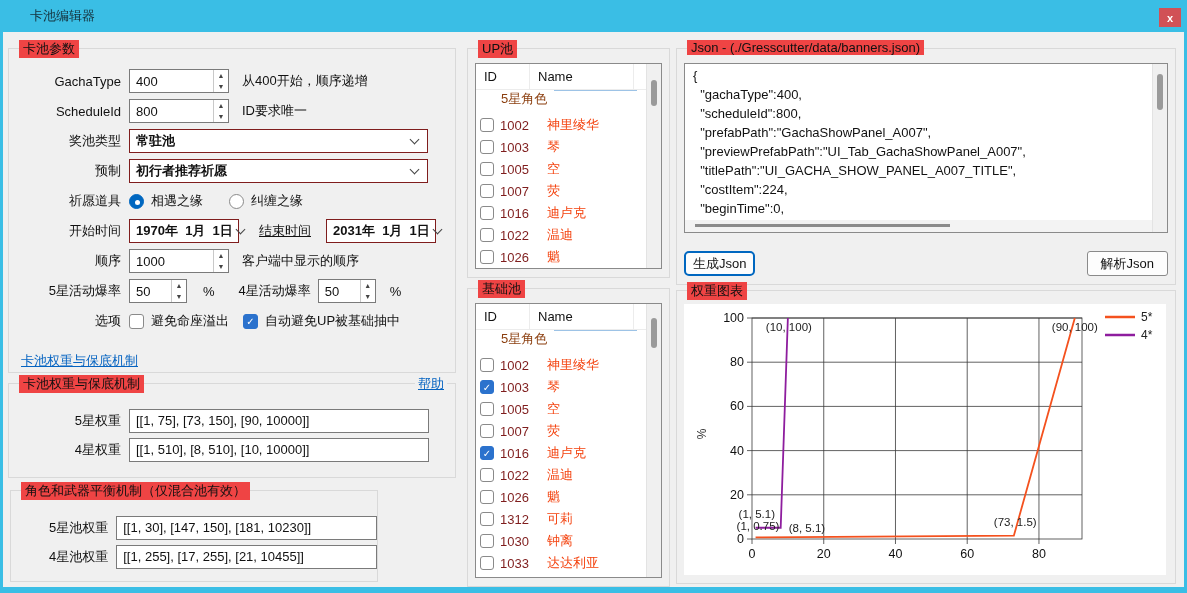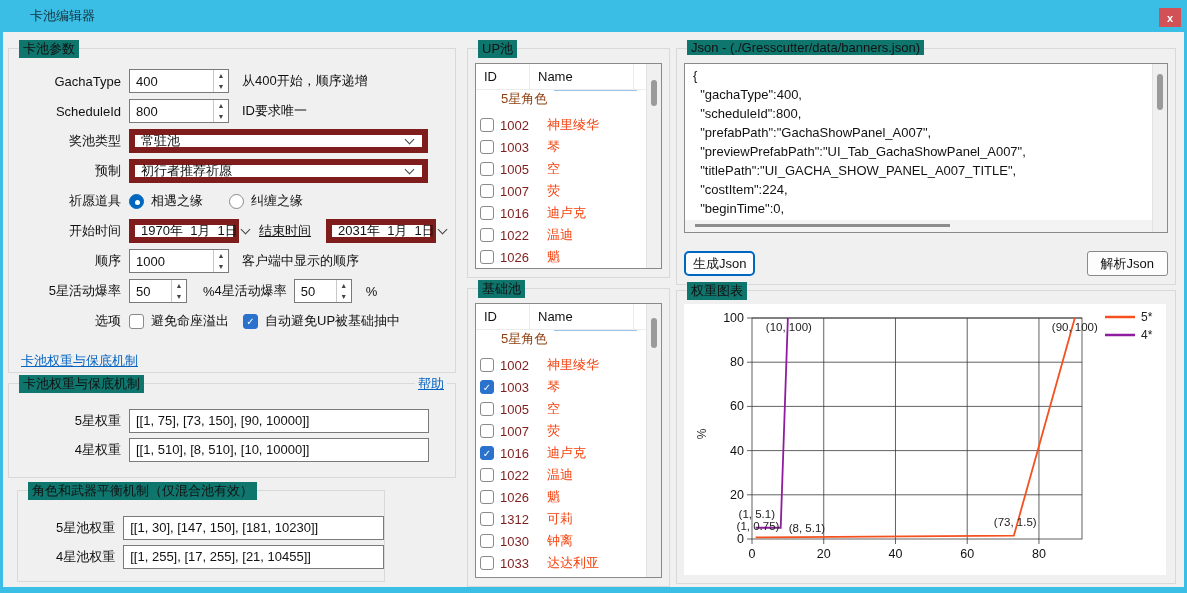--- a/index.html
+++ b/index.html
@@ -6,55 +6,55 @@
   html,body { width:1187px; height:593px; overflow:hidden; }
   body { font-family:"Liberation Sans","DejaVu Sans",sans-serif; font-size:13px; color:#111; position:relative; background:#3ABEE5; }
 
   
   .titlebar { position:absolute; top:0; left:0; right:0; height:32px; display:flex; align-items:center; padding-left:30px; color:#15323d; font-size:13px; }
   .close-btn { position:absolute; top:8px; right:6px; width:22px; height:19px; background:#d15156; color:#fff; font-size:11px; font-weight:bold; display:flex; align-items:center; justify-content:center; cursor:default; }
   .content { position:absolute; top:32px; left:3px; right:3px; bottom:6px; background:#f0f0f0; overflow:hidden; }
 
   
   .groupbox { position:absolute; border:1px solid #d9d9d9; }
-  .gb-title { position:absolute; top:-9px; left:10px; background:#0f766e; padding:0 4px; font-size:13px; color:#111; white-space:nowrap;text-align:right; }
+  .gb-title { position:absolute; top:-9px; left:10px; background:#ef4444; padding:0 4px; font-size:13px; color:#111; white-space:nowrap;text-align:right; }
   .gb-help { position:absolute; top:-9px; right:8px; background:#f0f0f0; padding:0 3px; color:#0563c1; text-decoration:underline; cursor:pointer; }
 
   
   #gb-params { left:5px; top:16px; width:448px; height:325px; }
   .form { padding-top:17px; }
   .frow { display:flex; align-items:center; height:30px; }
   .flabel { width:112px; text-align:right; margin-right:8px; white-space:nowrap; }
   .hint { margin-left:13px; white-space:nowrap; }
 
   .tinput { background:#fff; border:1px solid #7a7a7a; height:24px; display:flex; align-items:center; }
   .tinput .val { flex:1; padding-left:6px; white-space:pre; overflow:hidden; }
   .spin { width:15px; align-self:stretch; border-left:1px solid #c9c9c9; display:flex; flex-direction:column; }
   .spin span { flex:1; display:flex; align-items:center; justify-content:center; font-size:7px; color:#444; line-height:1; }
   .w100 { width:100px; } .w58 { width:58px; } .w299 { width:299px; } .w110 { width:110px; } .w300 { width:300px; }
 
-  .select { background:#fff; border:6px solid #7f1d1d; height:24px; display:flex; align-items:center; }
+  .select { background:#fff; border:1px solid #7f1d1d; height:24px; display:flex; align-items:center;font-weight:bold; }
   .select .val { flex:1; padding-left:6px; white-space:pre; }
   .chev { width:7px; height:7px; border-right:1.4px solid #444; border-bottom:1.4px solid #444; transform:rotate(45deg); margin:-3px 9px 0 4px; flex:none; }
 
   .radio { width:15px; height:15px; border-radius:50%; border:1px solid #8a8a8a; background:#fff; margin-right:7px; flex:none; }
   .radio.on { background:#0067c0; border-color:#0067c0; position:relative; }
   .radio.on::after { content:""; position:absolute; left:5px; top:5px; width:5px; height:5px; border-radius:50%; background:#fff; }
   .rlabel { margin-right:26px; }
 
   .cbox { width:15px; height:15px; border-radius:3px; border:1px solid #8a8a8a; background:#fff; flex:none; display:flex; align-items:center; justify-content:center; color:#fff; font-size:10px; }
   .cbox.on { background:#2b72cd; border-color:#2b72cd; }
 
   .link { color:#0563c1; text-decoration:underline; cursor:pointer; display:inline-block; }
   #old-editor-link { margin:16px 0 0 12px; }
 
   #gb-weights { left:5px; top:351px; width:448px; height:95px; }
   #gb-weights .form, #gb-balance .form { padding-top:22px; }
   #gb-weights .frow, #gb-balance .frow { height:29px; }
-  #gb-balance { left:14px; top:458px; width:368px; height:92px; }
+  #gb-balance { left:7px; top:458px; width:368px; height:92px; }
 
   
   #gb-up { left:464px; top:16px; width:203px; height:230px; }
   #gb-base { left:464px; top:256px; width:203px; height:299px; }
   .list { position:absolute; left:7px; top:14px; right:7px; bottom:8px; background:#fff; border:1px solid #8a8a8a; overflow:hidden; }
   .list-inner { position:absolute; left:0; top:0; right:15px; bottom:0; overflow:hidden; }
   .list-header { height:26px; display:flex; align-items:center; border-bottom:1px solid #ececec; }
   .hcell-id { width:54px; padding-left:8px; border-right:1px solid #ececec; align-self:stretch; display:flex; align-items:center; }
   .hcell-name { width:104px; padding-left:8px; border-right:1px solid #ececec; align-self:stretch; display:flex; align-items:center; }
   .group-row { height:24px; display:flex; align-items:flex-start; padding-left:25px; }
@@ -165,21 +165,21 @@
       <div class="frow">
         <span class="flabel">5星活动爆率</span>
         <div class="tinput w58">
           <span class="val">50</span>
           <span class="spin">
               <span>▲</span>
               <span>▼</span>
             </span>
         </div>
         <span style="margin-left:16px;">%</span>
-        <span style="">4星活动爆率</span>
+        <span style="margin-left:24px;">4星活动爆率</span>
         <div class="tinput w58" style="margin-left:7px;">
           <span class="val">50</span>
           <span class="spin">
               <span>▲</span>
               <span>▼</span>
             </span>
         </div>
         <span style="margin-left:14px;">%</span>
       </div>
       <div class="frow">

